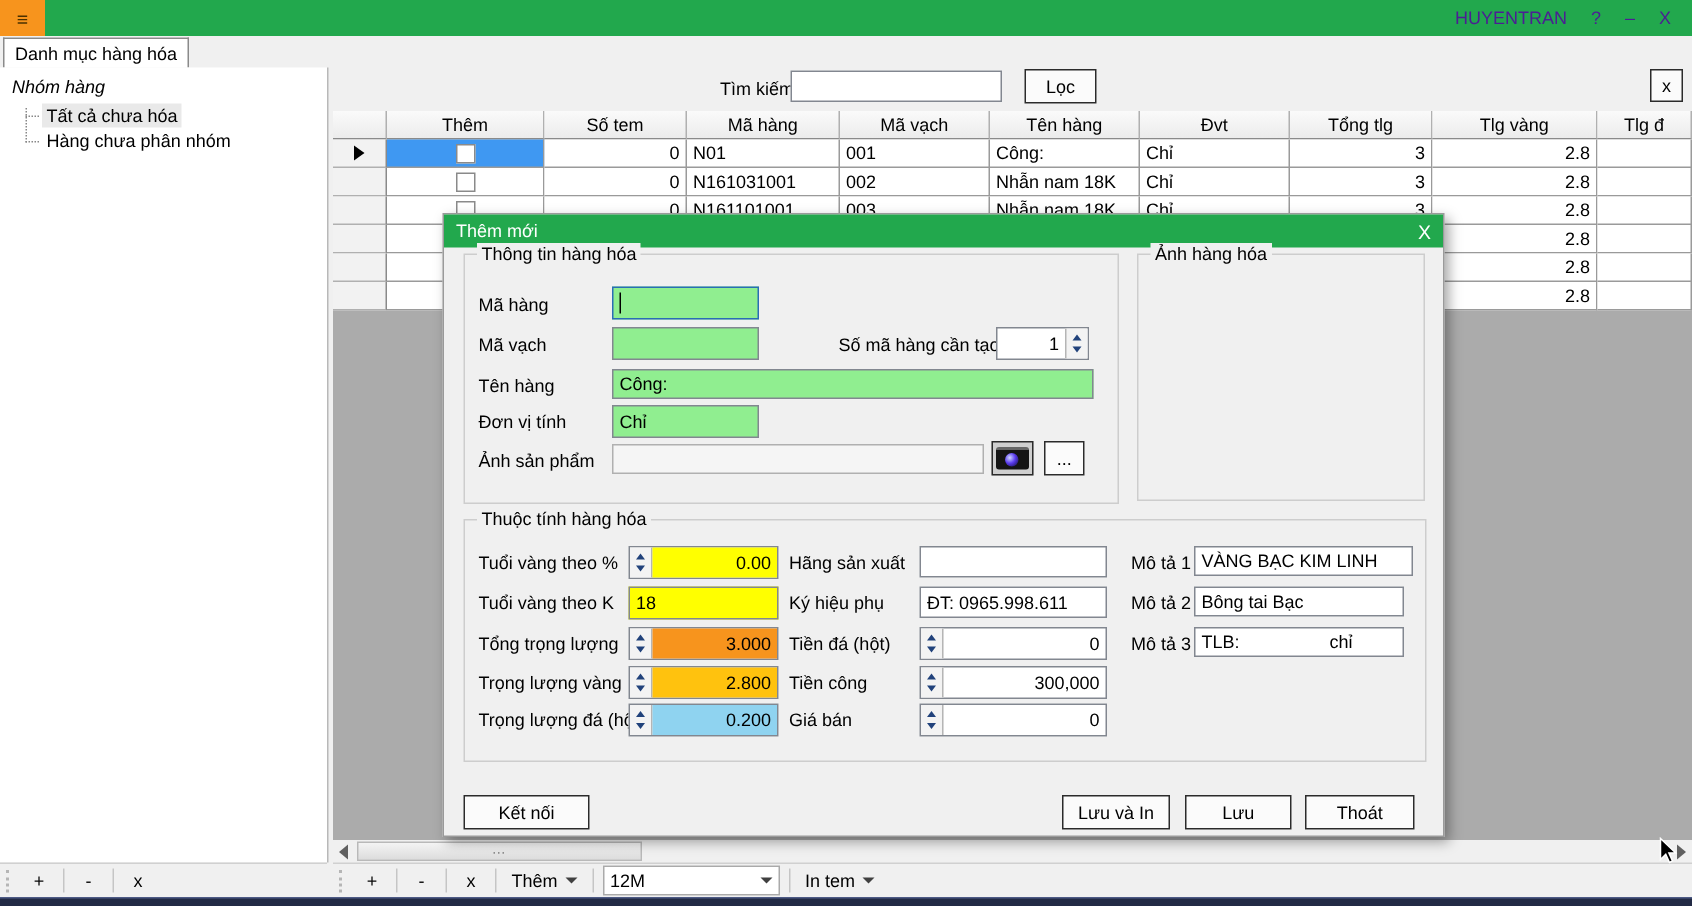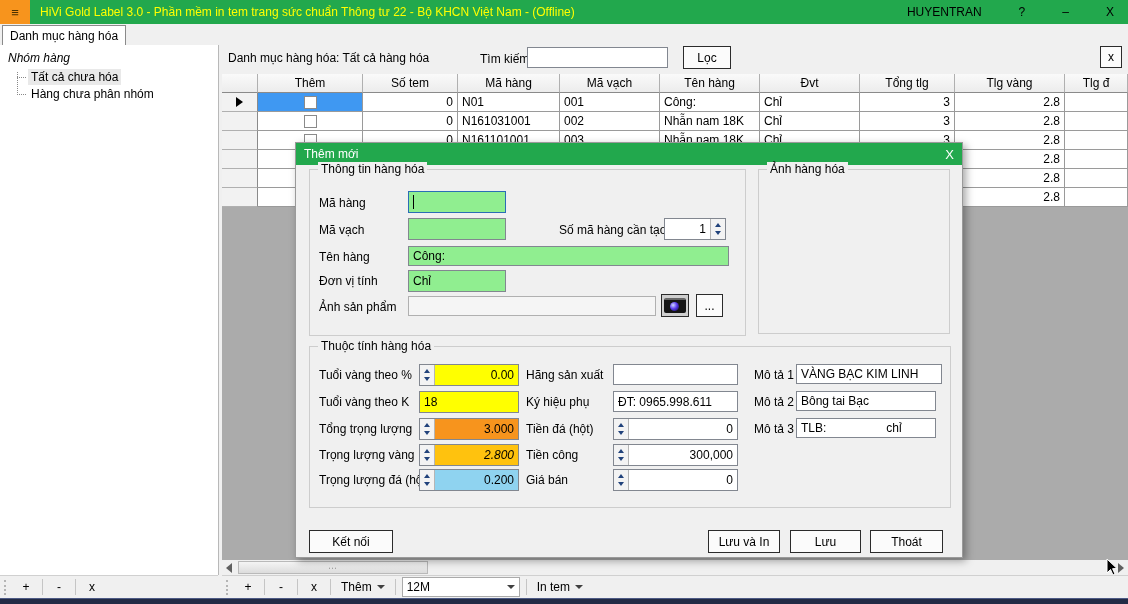--- a/index.html
+++ b/index.html
@@ -7,22 +7,22 @@
   .screen { position: relative; width: 1128px; height: 604px; overflow: hidden;
             background: #f0f0f0; font-size: 12px; color: #000; }
 
   
   .titlebar { position: absolute; left:0; top:0; width:1128px; height:24px;
               background:#22a84d; display:flex; align-items:center; }
   .menubtn { width:30px; height:24px; background:#f7941d; display:flex;
              align-items:center; justify-content:center; cursor:pointer; }
   .hamb { color:#4a3000; font-size:13px; font-weight:bold; line-height:1; }
   .apptitle { color:#ffff00; margin-left:10px; white-space:nowrap; }
-  .tb-right { margin-left:auto; display:flex; align-items:center; gap:37px;
-              padding-right:14px; color:#000000; }
+  .tb-right { margin-left:auto; display:flex; align-items:center; gap:16px;
+              padding-right:14px; color:#4c1d95; }
   .tb-btn { cursor:pointer; }
 
   
   .tabstrip { position:absolute; left:0; top:24px; width:1128px; height:21px; background:#f0f0f0; }
   .tab { position:absolute; left:2px; top:1px; height:20px; padding:0 7px; background:#fff;
          border:1px solid #8a8a8a; border-bottom:none; display:flex; align-items:center; }
 
   
   .sidebar { position:absolute; left:0; top:45px; width:218px; height:530px; background:#fff; }
   .side-hdr { position:absolute; left:8px; top:6px;font-style:italic; }
@@ -112,41 +112,40 @@
   .numfield { position:absolute; border:1px solid #828790; background:#fff; display:flex; }
   .spin { width:15px; display:flex; flex-direction:column; align-items:center; justify-content:space-evenly;
           background:#f3f3f3; border-right:1px solid #b5b5b5; cursor:pointer; }
   .spin.right { border-right:none; border-left:1px solid #b5b5b5; }
   .su { width:0; height:0; border-left:3px solid transparent; border-right:3px solid transparent;
         border-bottom:4px solid #21427b; }
   .sd { width:0; height:0; border-left:3px solid transparent; border-right:3px solid transparent;
         border-top:4px solid #21427b; }
   .numval { flex:1; display:flex; align-items:center; justify-content:flex-end; padding:0 4px;
             white-space:pre; }
-  .ylw { background:#ffff00; } .org { background:#f7941d; } .amb { background:#ffc20e;font-style:italic; }
+  .ylw { background:#ffff00; } .org { background:#f7941d; } .amb { background:#ffc20e; }
   .blu { background:#8fd3f0; }
   .dbtn { position:absolute; height:23px; }
   .imgbtn { position:absolute; width:28px; height:23px; border:1px solid #2b2b2b; background:#cfcfcf;
             display:flex; align-items:center; justify-content:center; cursor:pointer; }
   .cam { width:22px; height:15px; background:#141414; border-radius:2px; position:relative;
          border-top:2px solid #666; }
   .lens { position:absolute; left:6px; top:2px; width:9px; height:9px; border-radius:50%;
           background:radial-gradient(circle at 35% 35%, #cfd8ff 0%, #5a3bf0 45%, #0a082a 100%); }
   .cursor { position:absolute; left:1106px; top:558px; z-index:20; }
 </style>
 </head>
 <body>
 
 <div class="screen">
 
   <div class="titlebar">
     <div class="menubtn">
       <span class="hamb">≡</span>
     </div>
-    <div class="apptitle">HiVi Gold Label 3.0 - Phần mềm in tem trang sức chuẩn Thông tư 22 - Bộ KHCN Việt Nam -  (Offline)</div>
     <div class="tb-right">
       <span>HUYENTRAN</span>
       <span class="tb-btn">?</span>
       <span class="tb-btn">–</span>
       <span class="tb-btn">X</span>
     </div>
   </div>
 
   <div class="tabstrip">
     <div class="tab">Danh mục hàng hóa</div>
@@ -155,21 +154,20 @@
   <div class="sidebar">
     <div class="side-hdr">Nhóm hàng</div>
     <div class="treeline-v"></div>
     <div class="treeline-h" style="top:32px"></div>
     <div class="treeline-h" style="top:49px"></div>
     <div class="tree-item sel" style="top:24px">Tất cả chưa hóa</div>
     <div class="tree-item" style="top:41px">Hàng chưa phân nhóm</div>
   </div>
   <div class="vsplit"></div>
 
-  <div class="crumb">Danh mục hàng hóa: Tất cả hàng hóa</div>
   <div class="searchlbl">Tìm kiếm</div>
   <div class="searchbox"></div>
   <div class="btn loc">Lọc</div>
   <div class="btn xsmall">x</div>
 
   <div class="grid">
     <div class="grow">
       <div class="gc c0 hc"></div>
       <div class="gc c1 hc">Thêm</div>
       <div class="gc c2 hc">Số tem</div>

